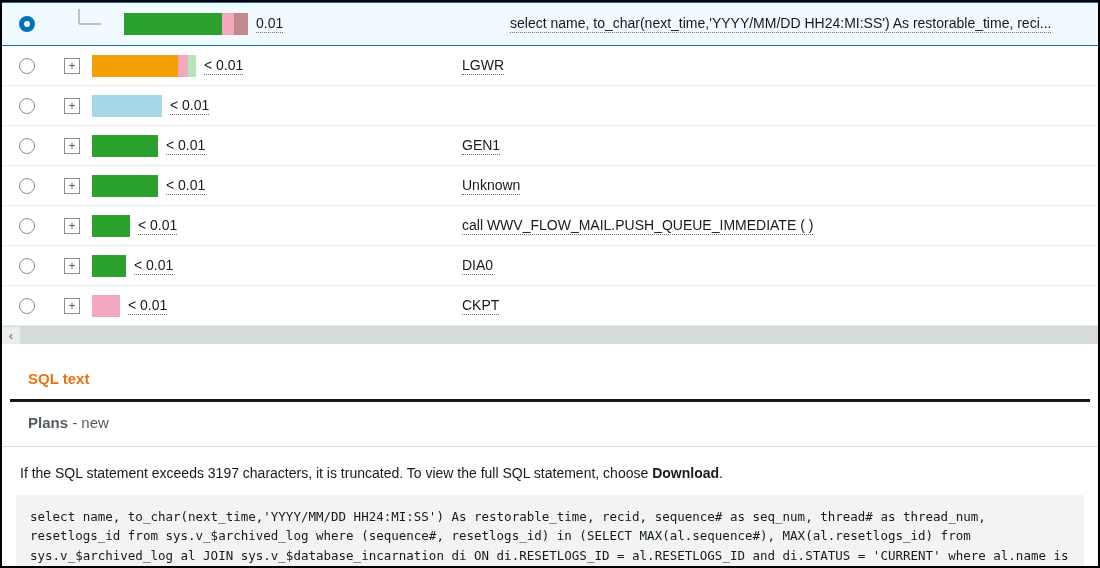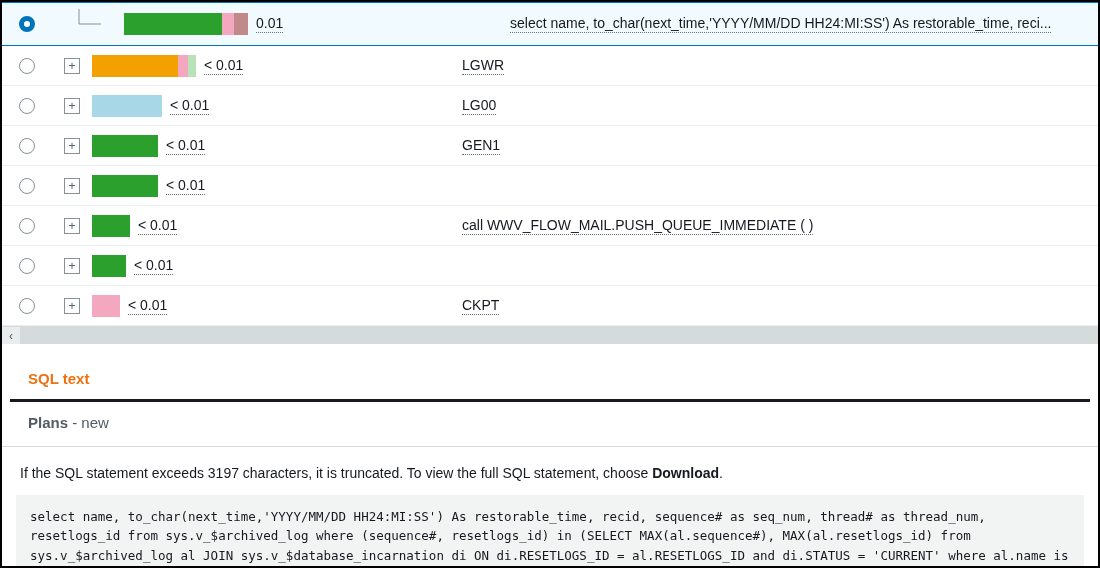--- a/index.html
+++ b/index.html
@@ -78,21 +78,20 @@
         </div>
         <div class="col-expand">
           <div class="expand-btn">+</div>
         </div>
         <div class="col-bar">
           <div class="bar-wrap">
             <div class="seg" style="width: 70px; background: rgb(168, 216, 232);"></div>
           </div>
           <span class="bar-value">&lt; 0.01</span>
         </div>
-        <div class="col-label"><span class="sql-label">LG00</span></div>
       </div>
       <div class="row">
         <div class="col-radio">
           <div class="radio"></div>
         </div>
         <div class="col-expand">
           <div class="expand-btn">+</div>
         </div>
         <div class="col-bar">
           <div class="bar-wrap">
@@ -108,20 +107,21 @@
         </div>
         <div class="col-expand">
           <div class="expand-btn">+</div>
         </div>
         <div class="col-bar">
           <div class="bar-wrap">
             <div class="seg" style="width: 66px; background: rgb(44, 160, 44);"></div>
           </div>
           <span class="bar-value">&lt; 0.01</span>
         </div>
+        <div class="col-label"><span class="sql-label">Unknown</span></div>
       </div>
       <div class="row">
         <div class="col-radio">
           <div class="radio"></div>
         </div>
         <div class="col-expand">
           <div class="expand-btn">+</div>
         </div>
         <div class="col-bar">
           <div class="bar-wrap">
@@ -137,20 +137,21 @@
         </div>
         <div class="col-expand">
           <div class="expand-btn">+</div>
         </div>
         <div class="col-bar">
           <div class="bar-wrap">
             <div class="seg" style="width: 34px; background: rgb(44, 160, 44);"></div>
           </div>
           <span class="bar-value">&lt; 0.01</span>
         </div>
+        <div class="col-label"><span class="sql-label">DIA0</span></div>
       </div>
       <div class="row">
         <div class="col-radio">
           <div class="radio"></div>
         </div>
         <div class="col-expand">
           <div class="expand-btn">+</div>
         </div>
         <div class="col-bar">
           <div class="bar-wrap">

